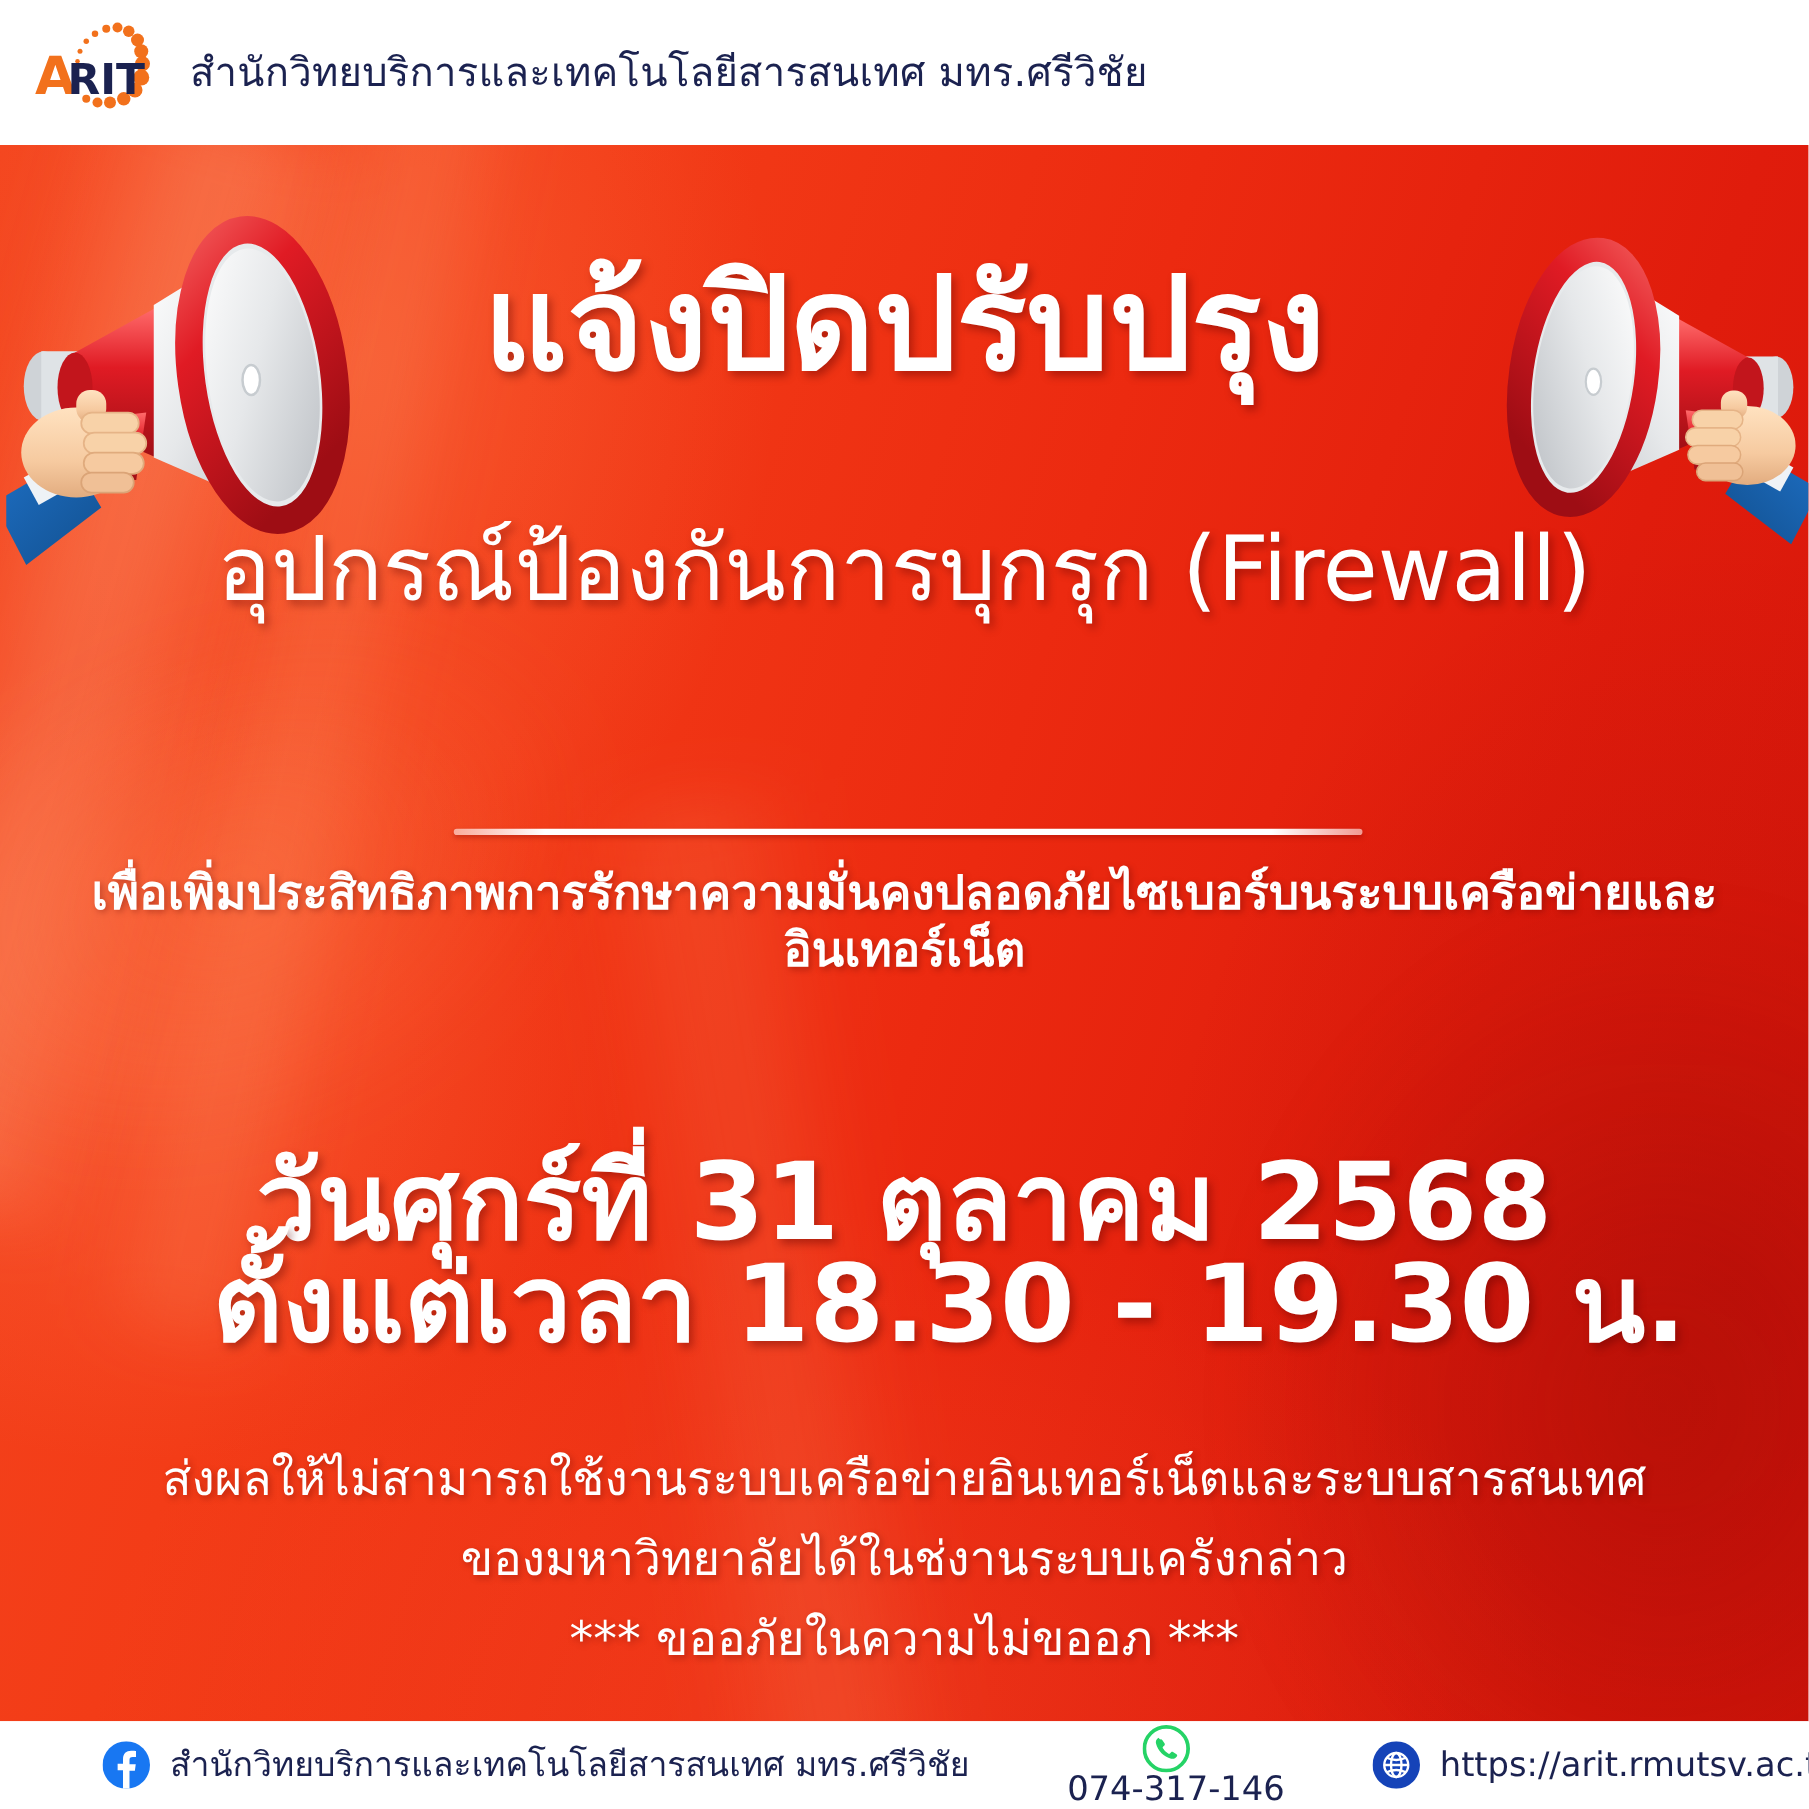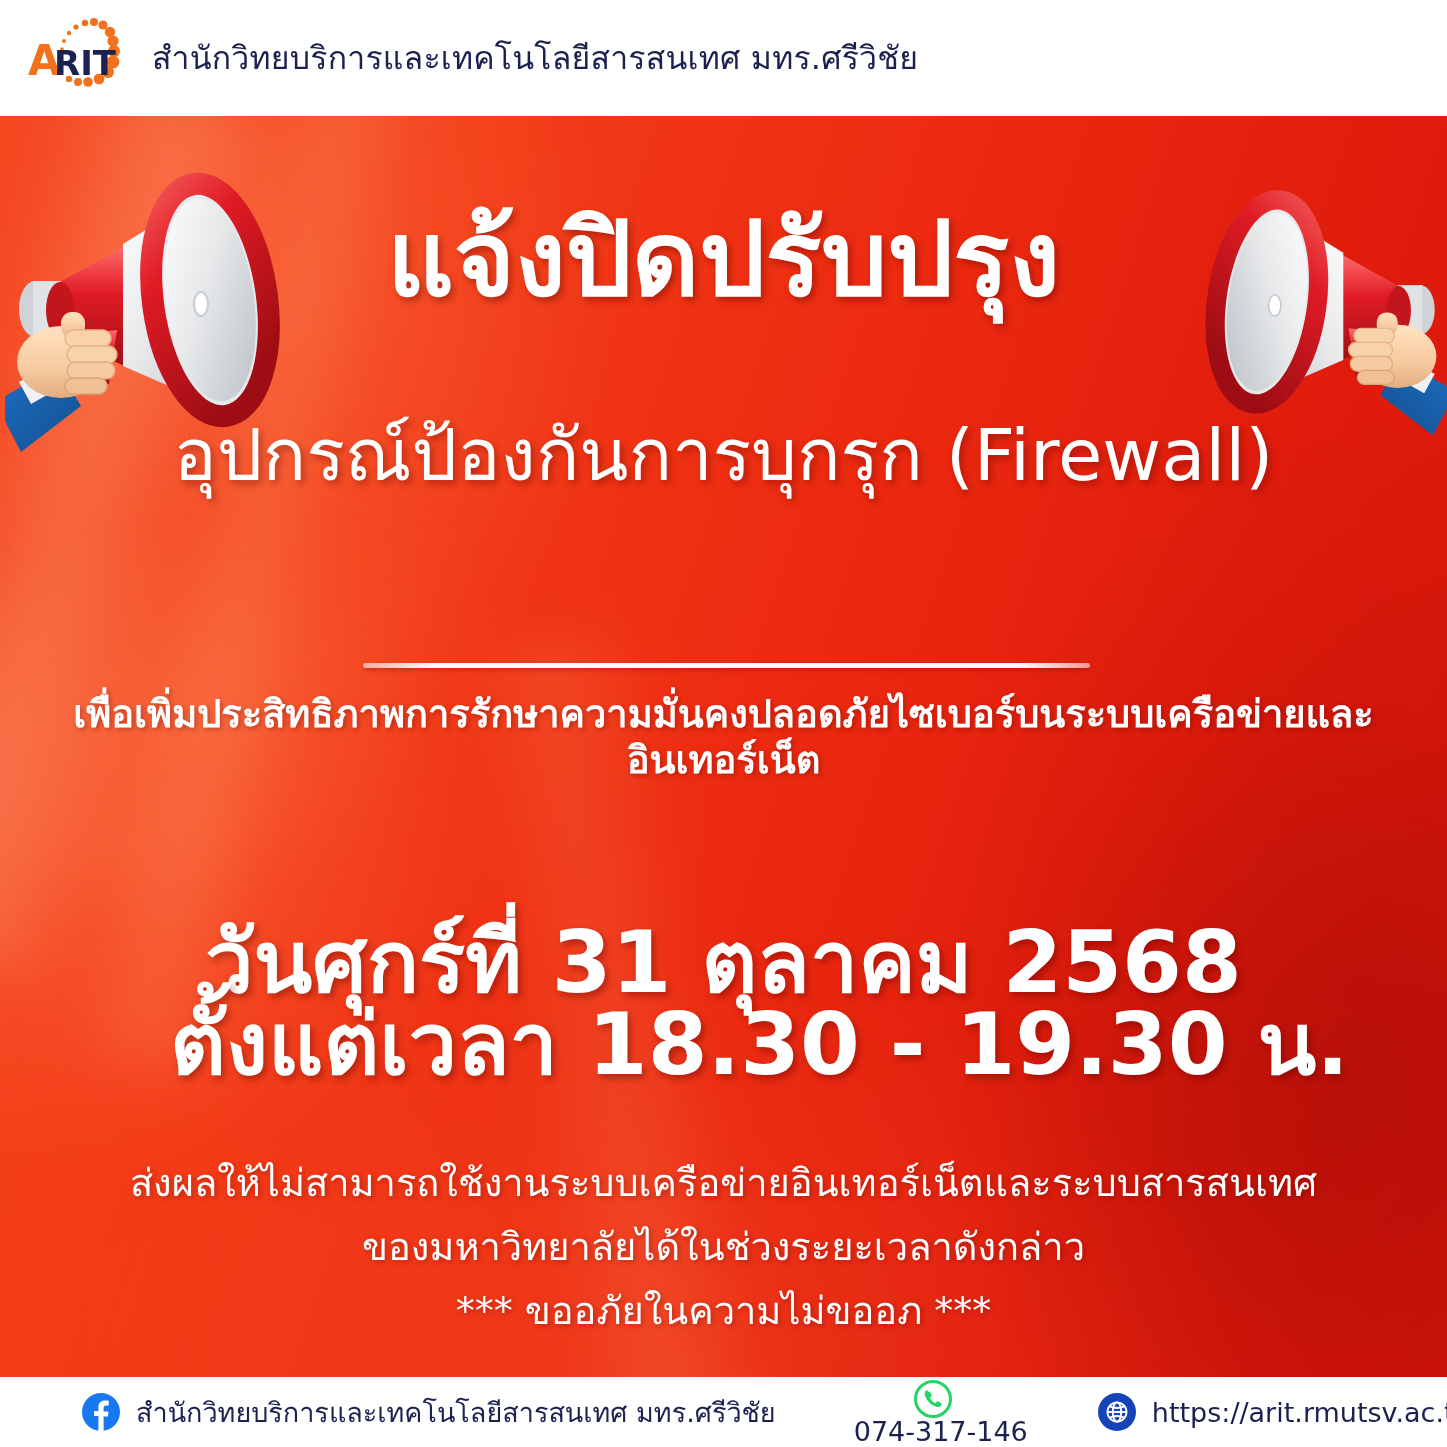--- a/index.html
+++ b/index.html
@@ -254,21 +254,21 @@
 
     <div class="content">
       <div class="title1">แจ้งปิดปรับปรุง</div>
       <div class="title2">อุปกรณ์ป้องกันการบุกรุก (Firewall)</div>
       <div class="divider"></div>
       <div class="subtitle">เพื่อเพิ่มประสิทธิภาพการรักษาความมั่นคงปลอดภัยไซเบอร์บนระบบเครือข่ายและอินเทอร์เน็ต</div>
       <div class="date-line">วันศุกร์ที่ 31 ตุลาคม 2568</div>
       <div class="time-line">ตั้งแต่เวลา 18.30 - 19.30 น.</div>
       <div class="note">
         <span class="note-l">ส่งผลให้ไม่สามารถใช้งานระบบเครือข่ายอินเทอร์เน็ตและระบบสารสนเทศ</span>
-        <span class="note-l">ของมหาวิทยาลัยได้ในช่วงระยะเวลาดังกล่าว</span>
+        <span class="note-l">ของมหาวิทยาลัยได้ในช่งานระบบเครังกล่าว</span>
         <span class="note-l apology">*** ขออภัยในความไม่ขออภ ***</span>
       </div>
     </div>
   </div>
 
   <div class="footer">
 
     <div class="fitem fb">
       <svg class="icn" width="38" height="38" viewBox="0 0 38 38">
         <circle cx="19" cy="19" r="19" fill="#1877f2"></circle>

